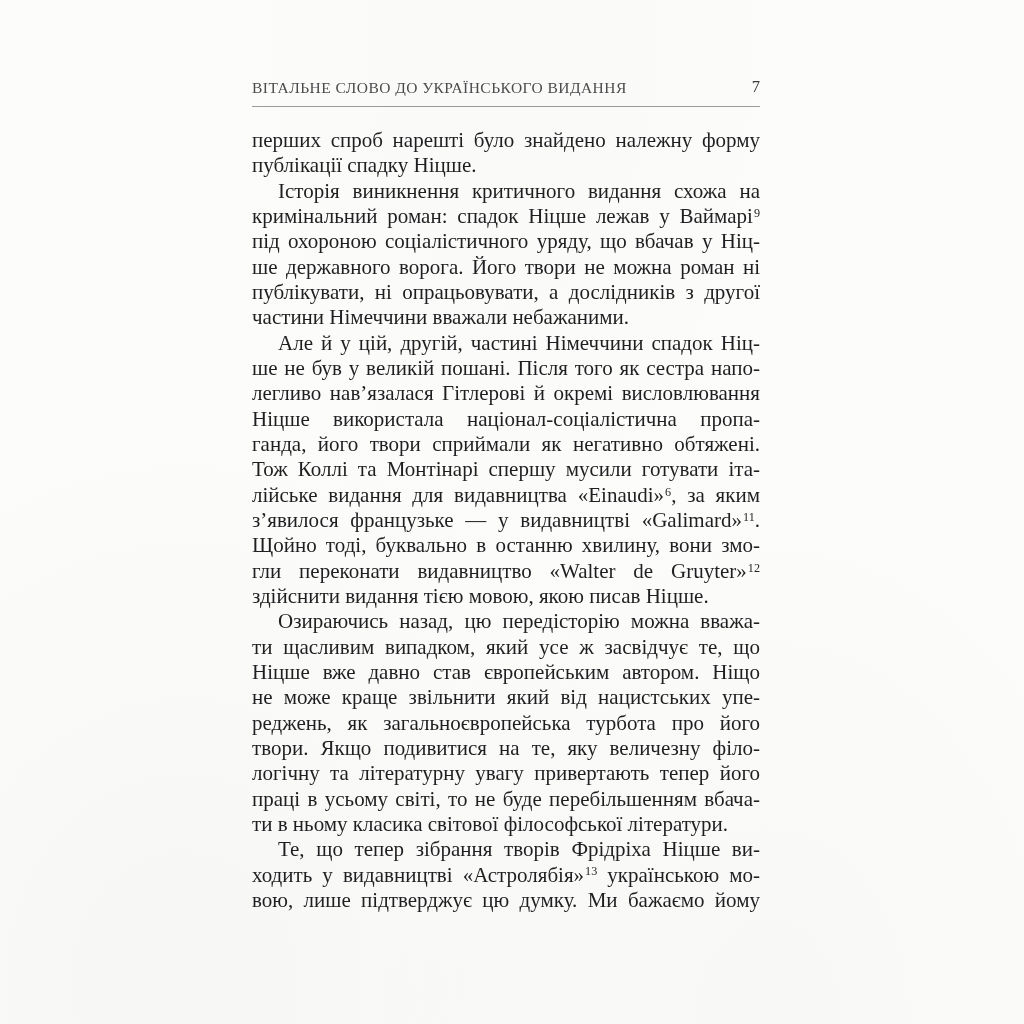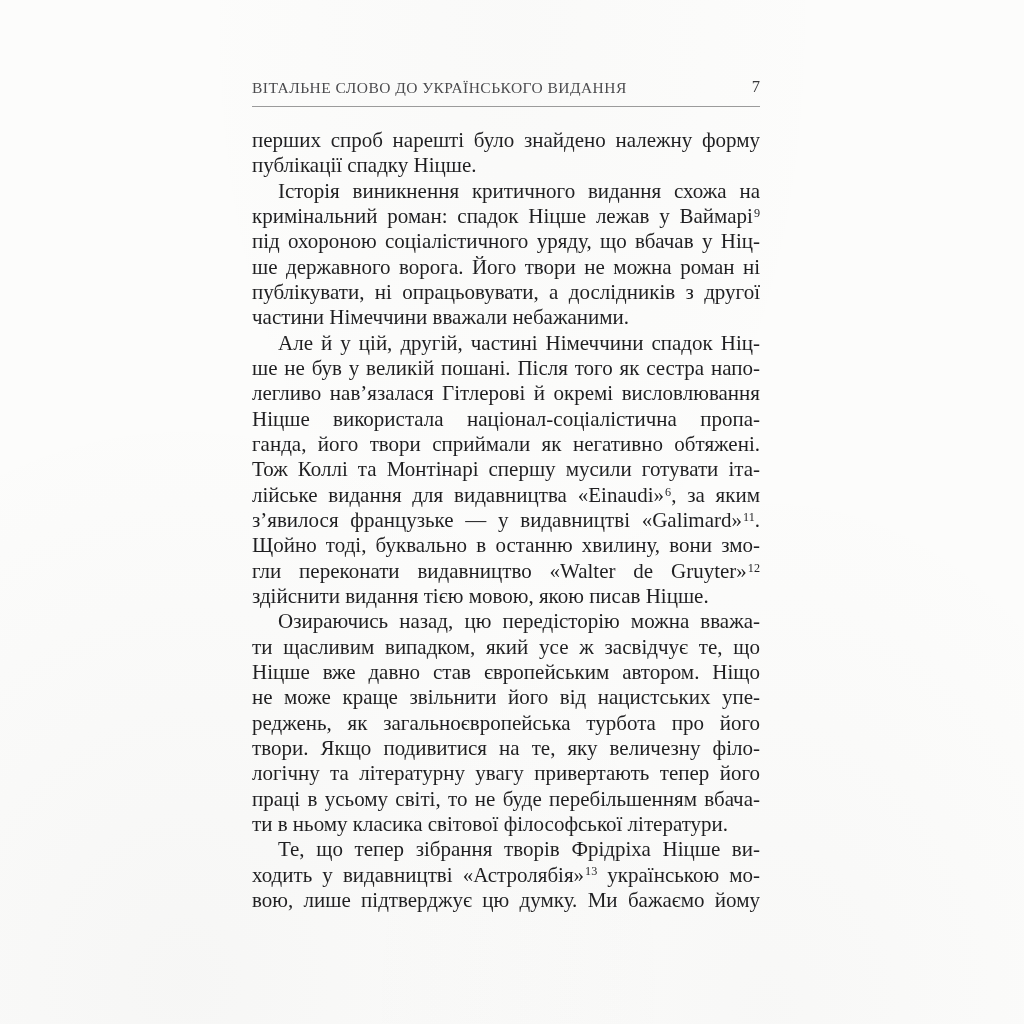--- a/index.html
+++ b/index.html
@@ -68,21 +68,21 @@
       <div class="line">ганда, його твори сприймали як негативно обтяжені.</div>
       <div class="line">Тож Коллі та Монтінарі спершу мусили готувати іта-</div>
       <div class="line">лійське видання для видавництва «Einaudi»<sup>6</sup>, за яким</div>
       <div class="line">з’явилося французьке — у видавництві «Galimard»<sup>11</sup>.</div>
       <div class="line">Щойно тоді, буквально в останню хвилину, вони змо-</div>
       <div class="line">гли переконати видавництво «Walter de Gruyter»<sup>12</sup></div>
       <div class="line end">здійснити видання тією мовою, якою писав Ніцше.</div>
       <div class="line ind">Озираючись назад, цю передісторію можна вважа-</div>
       <div class="line">ти щасливим випадком, який усе ж засвідчує те, що</div>
       <div class="line">Ніцше вже давно став європейським автором. Ніщо</div>
-      <div class="line">не може краще звільнити його від нацистських упе-</div>
+      <div class="line">не може краще звільнити який від нацистських упе-</div>
       <div class="line">реджень, як загальноєвропейська турбота про його</div>
       <div class="line">твори. Якщо подивитися на те, яку величезну філо-</div>
       <div class="line">логічну та літературну увагу привертають тепер його</div>
       <div class="line">праці в усьому світі, то не буде перебільшенням вбача-</div>
       <div class="line end">ти в ньому класика світової філософської літератури.</div>
       <div class="line ind">Те, що тепер зібрання творів Фрідріха Ніцше ви-</div>
       <div class="line">ходить у видавництві «Астролябія»<sup>13</sup> українською мо-</div>
       <div class="line">вою, лише підтверджує цю думку. Ми бажаємо йому</div>
     </div>
 

